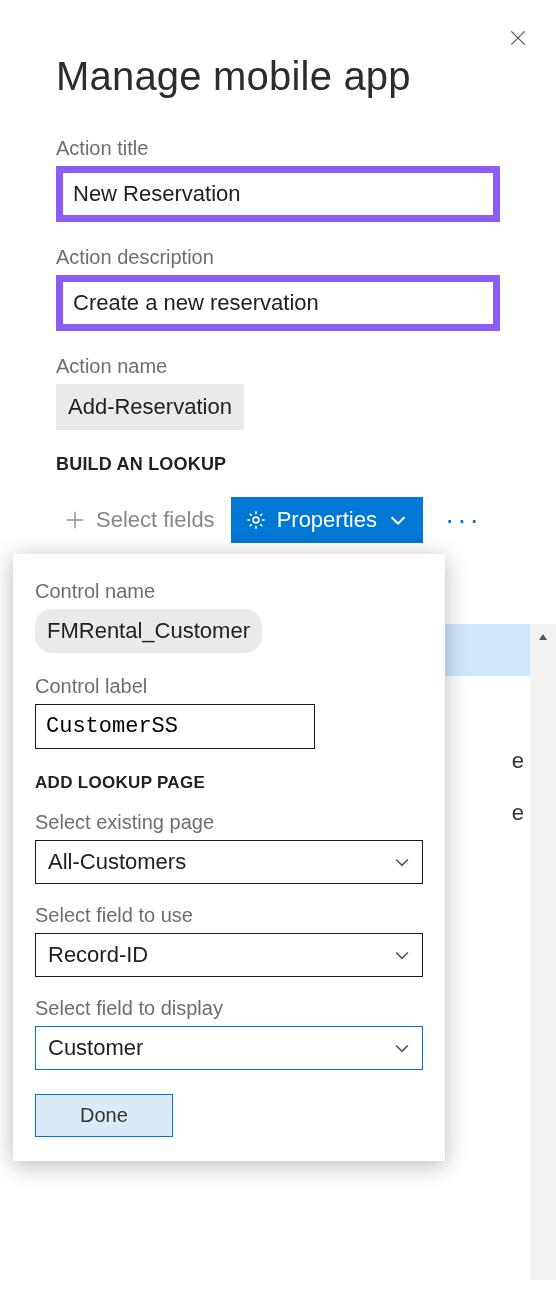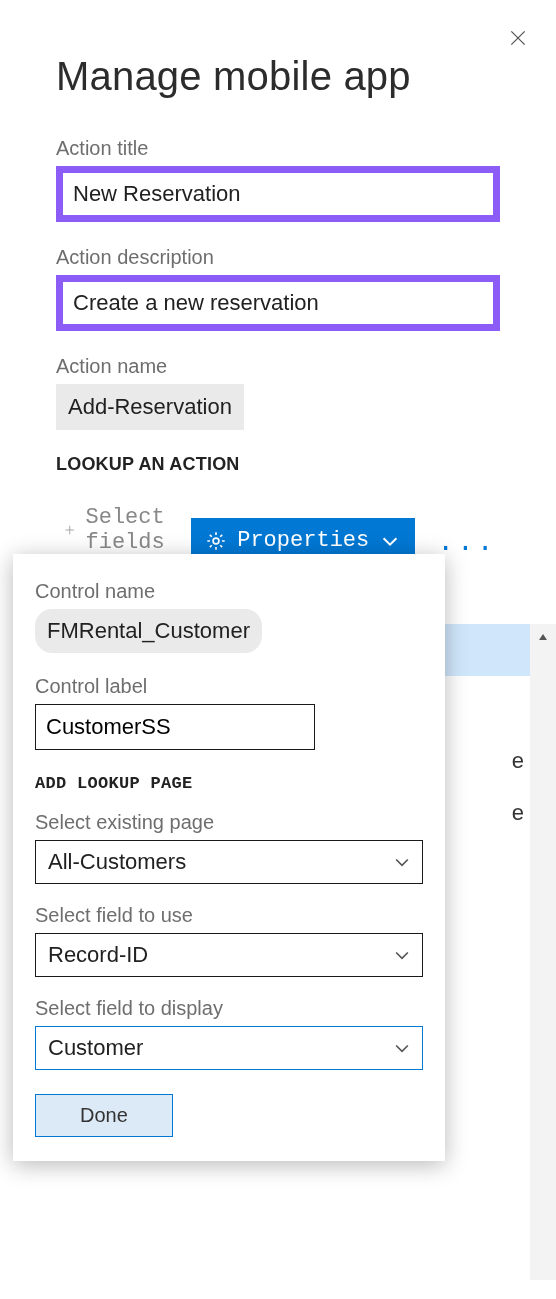--- a/index.html
+++ b/index.html
@@ -59,24 +59,23 @@
     .section-header {
       font-size: 18px;
       font-weight: 700;
       letter-spacing: 0.2px;
       color: #222;
       margin-top: 20px;
       margin-bottom: 22px;
     }
     .toolbar {
       display: flex;
-      align-items: flex-end;
+      align-items: center;
       gap: 4px;
       margin-left: 4px;
-      font-family: Liberation Mono, monospace;
     }
     .select-fields-btn {
       display: flex;
       align-items: center;
       color: #888;
       font-size: 22px;
       padding: 8px 12px 8px 4px;
       cursor: pointer;
     }
     .plus-icon {
@@ -173,31 +172,30 @@
       color: #212121;
       display: inline-block;
       margin-bottom: 22px;
       border-radius: 17px;
     }
     .pop-input {
       border: 1px solid #1a1a1a;
       font-size: 22px;
       padding: 9px 10px;
       width: 280px;
-      font-family: Liberation Sans, sans-serif;
+      font-family: Liberation Mono, monospace;
       display: block;
       margin-bottom: 24px;
     }
     .pop-section-header {
       font-size: 17px;
       font-weight: 700;
       color: #222;
       margin-bottom: 18px;
       letter-spacing: 0.3px;
-      font-family: Liberation Mono, monospace;
     }
     .pop-select {
       position: relative;
       border: 1px solid #1a1a1a;
       height: 44px;
       display: flex;
       align-items: center;
       padding: 5px 12px;
       font-size: 22px;
       color: #212121;
@@ -246,21 +244,21 @@
   <div class="field-group">
     <label class="field-label">Action description</label>
     <input class="text-input" type="text" value="Create a new reservation" style="">
   </div>
 
   <div class="field-group">
     <label class="field-label">Action name</label>
     <div class="readonly-box">Add-Reservation</div>
   </div>
 
-  <div class="section-header">LOOKUP AN ACTION</div>
+  <div class="section-header">BUILD AN LOOKUP</div>
 
   <div class="toolbar">
     <div class="select-fields-btn">
       <svg class="plus-icon" viewBox="0 0 24 24" fill="none" stroke="currentColor" stroke-width="1.5">
         <line x1="12" y1="3" x2="12" y2="21"></line>
           <line x1="3" y1="12" x2="21" y2="12"></line>
       </svg>
       <span>Select fields</span>
     </div>
     <div class="properties-btn">

